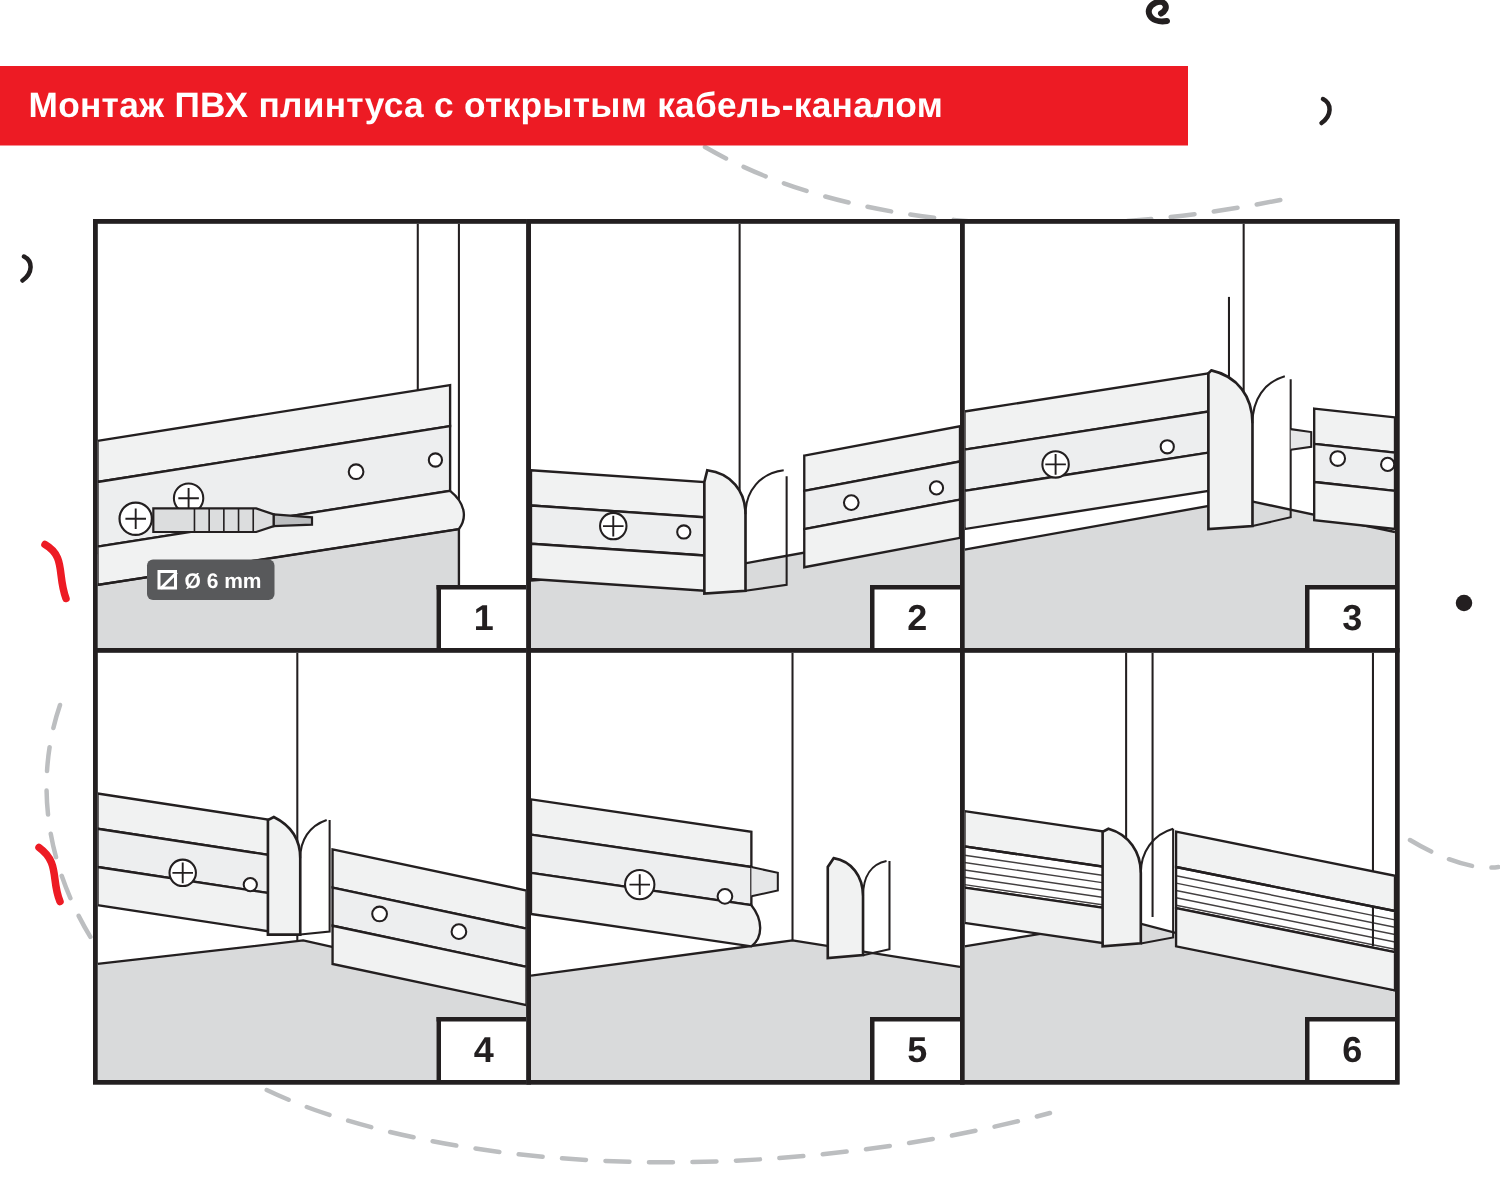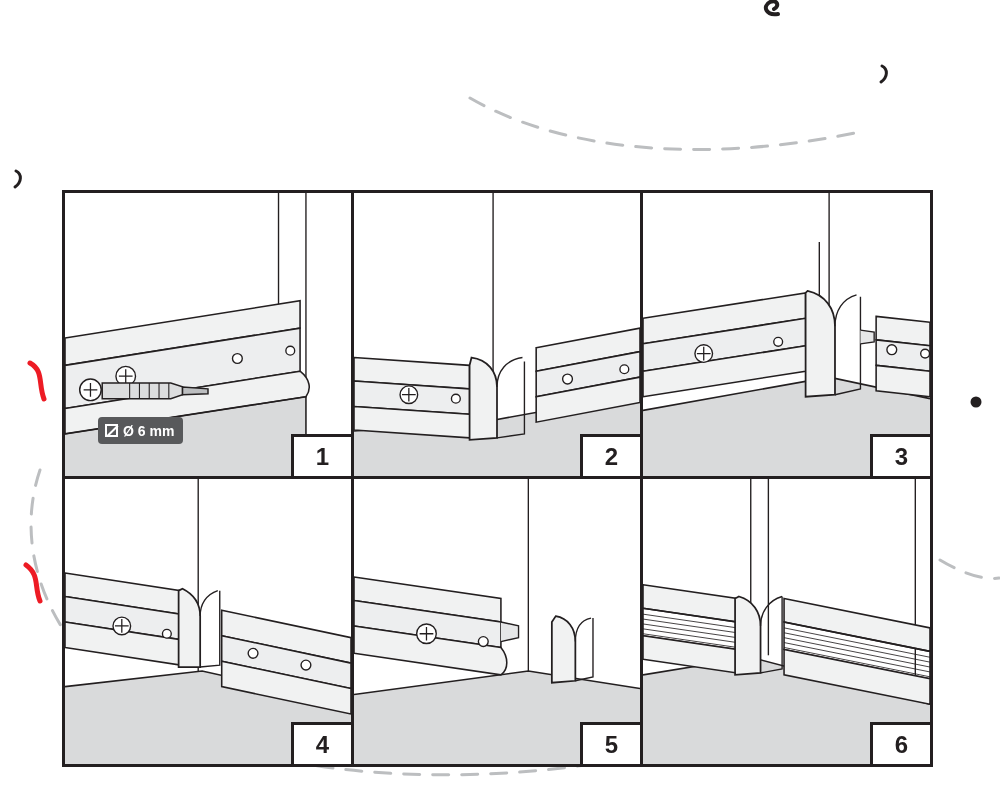--- a/index.html
+++ b/index.html
@@ -49,21 +49,20 @@
   #grid {
     position: absolute;
     left: 62px; top: 146px;
     width: 871px; height: 577px;
   }
   .panel {
     position: absolute;
     background: #404040;
     border: 3px solid #231f20;
     overflow: hidden;
-    margin-top: 44px;
   }
   
   #panel-1 { left: 0;      top: 0;   width: 292px; height: 289px; }
   #panel-2 { left: 289px;  top: 0;   width: 292px; height: 289px; }
   #panel-3 { left: 578px;  top: 0;   width: 293px; height: 289px; }
   
   #panel-4 { left: 0;      top: 286px; width: 292px; height: 291px; }
   #panel-5 { left: 289px;  top: 286px; width: 292px; height: 291px; }
   #panel-6 { left: 578px;  top: 286px; width: 293px; height: 291px; }
 
@@ -140,20 +139,23 @@
   <svg class="deco" id="deco-comma-left" viewBox="0 0 22 30" fill="none">
     <path d="M8 6 C14 9, 14 17, 7 22" stroke="#231F20" stroke-width="3" stroke-linecap="round"></path>
   </svg>
   <svg class="deco" id="deco-comma-top" viewBox="0 0 22 30" fill="none">
     <path d="M8 6 C14 9, 14 17, 7 22" stroke="#231F20" stroke-width="3" stroke-linecap="round"></path>
   </svg>
   <svg class="deco" id="deco-spiral-top" viewBox="0 0 40 40" fill="none">
     <path d="M26 30 C14 32, 10 22, 18 18 C25 15, 28 22, 22 25" stroke="#231F20" stroke-width="4" stroke-linecap="round"></path>
   </svg>
 
+  <div id="title-bar">
+    <div id="title-text">Монтаж ПВХ плинтуса с открытым кабель-каналом</div>
+  </div>
 
   <div id="grid">
 
     <div class="panel" id="panel-1">
       <svg class="panel-art" viewBox="0 0 292 289" fill="none" preserveAspectRatio="xMidYMid slice">
 
         <path d="M0 0 H292 V289 H0 Z" fill="#FFFFFF"></path>
         <path d="M218 0 V200" stroke="#231F20" stroke-width="1.4"></path>
         <path d="M246 0 V195" stroke="#231F20" stroke-width="1.4"></path>
 

